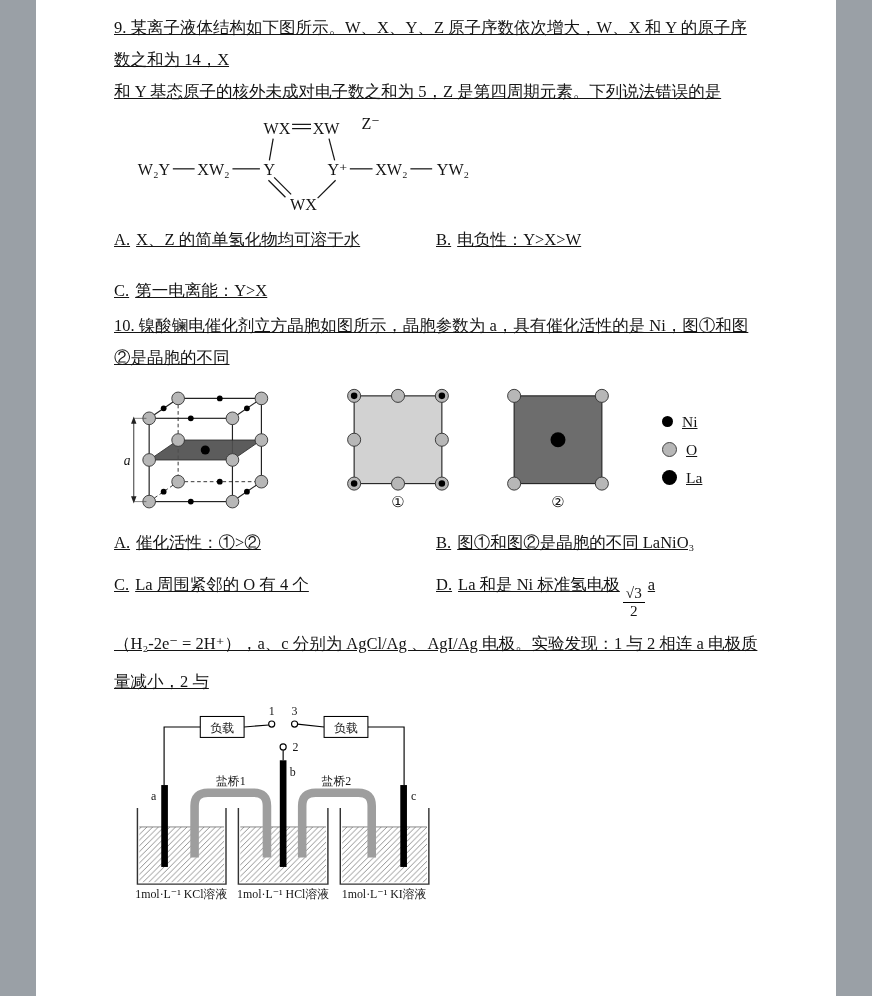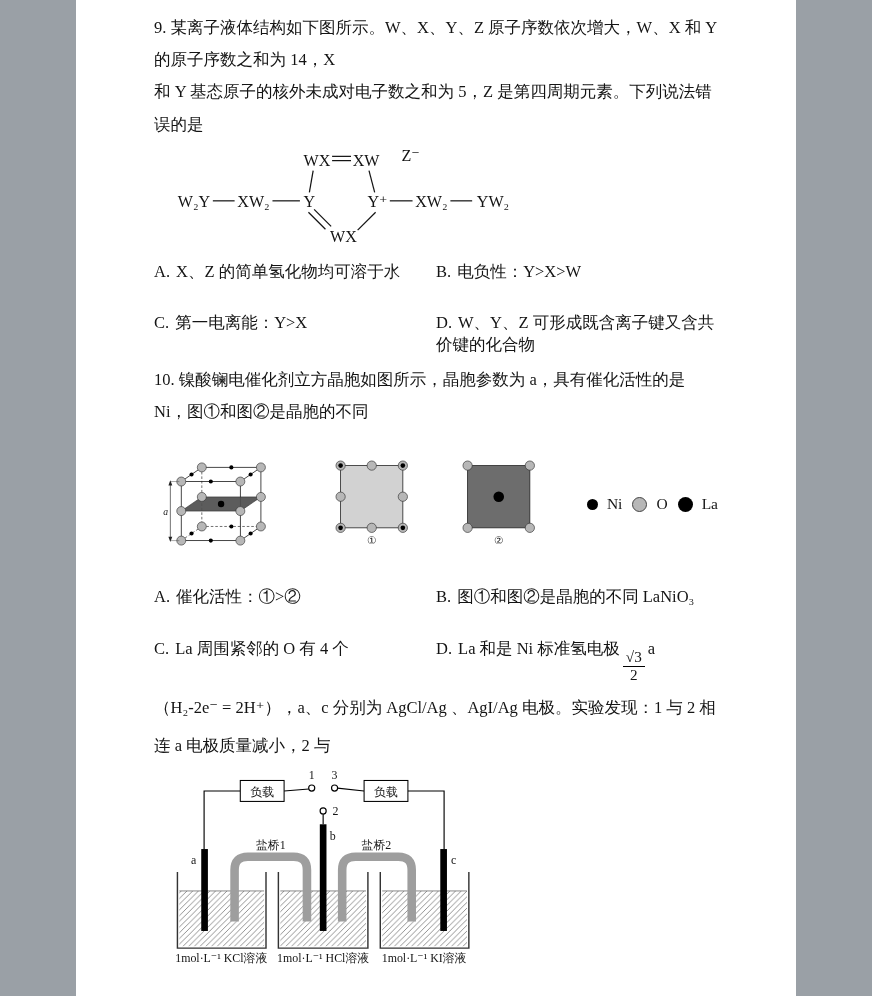--- a/index.html
+++ b/index.html
@@ -1,37 +1,37 @@
 <!DOCTYPE html>
 <html><head>
 <meta charset="utf-8">
 <style>
   html,body{margin:0;padding:0;background:#9aa0a6;}
   .page{
-    width:720px;height:996px;margin:0 auto;background:#ffffff;
+    width:800px;height:996px;margin:0 auto;background:#ffffff;
     box-sizing:border-box;padding:12px 78px 8px 78px;overflow:hidden;
     font-family:"Liberation Serif","DejaVu Serif",serif;
-    font-size:16.5px;color:#141414;
+    font-size:16.5px;color:#141414;text-decoration:underline;
   }
   .stem p{margin:0;line-height:1.95;}
   .q11 .stem p{line-height:2.3;}
   .opt-grid{display:grid;grid-template-columns:1fr 1fr;row-gap:29px;margin:10px 0 6px 0;}
   .opt-label{margin-right:6px;}
   .frac{display:inline-flex;flex-direction:column;align-items:center;vertical-align:-0.55em;line-height:1.08;font-size:0.92em;margin:0 3px;}
   .frac .num{border-bottom:1.3px solid #000;padding:0 3px;}
   .fig-row{display:flex;align-items:center;gap:48px;margin:8px 0 2px 8px;}
   svg text{font-family:"Liberation Serif","DejaVu Serif",serif;fill:#141414;}
   .struct text{font-size:17px;text-anchor:middle;}
   .bond line{stroke:#141414;stroke-width:1.3;}
   .edge{stroke:#222;stroke-width:1.3;fill:none;}
   .edge.hidden{stroke-dasharray:4 3;stroke-width:1;}
   .o-sphere{fill:#b7b7b7;stroke:#333;stroke-width:1;}
   .ni-dot{fill:#000;}
   .la-dot{fill:#000;}
-  .legend{display:flex;flex-direction:row;gap:10px;font-size:15.5px;justify-content:space-between;}
+  .legend{display:flex;flex-direction:column;gap:10px;font-size:15.5px;justify-content:space-between;}
   .legend-row{display:flex;align-items:center;}
   .dot{display:inline-block;border-radius:50%;margin-right:9px;}
   .dot.ni{width:11px;height:11px;background:#000;}
   .dot.o{width:13px;height:13px;background:#b7b7b7;border:1px solid #444;}
   .dot.la{width:15px;height:15px;background:#000;}
   .circuit text{font-size:12.5px;text-anchor:middle;}
   .wire{stroke:#000;stroke-width:1.2;fill:none;}
   .electrode{fill:#000;}
   .beaker{stroke:#333;stroke-width:1.5;fill:none;}
   .bridge{stroke:#9e9e9e;stroke-width:9;fill:none;}
@@ -82,23 +82,20 @@
     <div class="opt-grid">
       <div class="opt">
         <span class="opt-label">A.</span><span>X、Z 的简单氢化物均可溶于水</span>
       </div>
       <div class="opt">
         <span class="opt-label">B.</span><span>电负性：Y&gt;X&gt;W</span>
       </div>
       <div class="opt">
         <span class="opt-label">C.</span><span>第一电离能：Y&gt;X</span>
       </div>
-      <div class="opt">
-        <span class="opt-label">D.</span><span>W、Y、Z 可形成既含离子键又含共价键的化合物</span>
-      </div>
     </div>
   </section>
 
   <section class="q10" style="margin-top:8px;">
     <div class="stem">
       <p>10. 镍酸镧电催化剂立方晶胞如图所示，晶胞参数为 a，具有催化活性的是 Ni，图①和图②是晶胞的不同</p>
     </div>
 
     <div class="fig-row">
 
@@ -196,21 +193,21 @@
           <span class="dot o"></span>
           <span>O</span>
         </div>
         <div class="legend-row">
           <span class="dot la"></span>
           <span>La</span>
         </div>
       </div>
     </div>
 
-    <div class="opt-grid" style="row-gap:30px;margin-top:14px;">
+    <div class="opt-grid" style="row-gap:20px;margin-top:14px;">
       <div class="opt">
         <span class="opt-label">A.</span><span>催化活性：①&gt;②</span>
       </div>
       <div class="opt">
         <span class="opt-label">B.</span><span>图①和图②是晶胞的不同 LaNiO₃</span>
       </div>
       <div class="opt">
         <span class="opt-label">C.</span><span>La 周围紧邻的 O 有 4 个</span>
       </div>
       <div class="opt">

